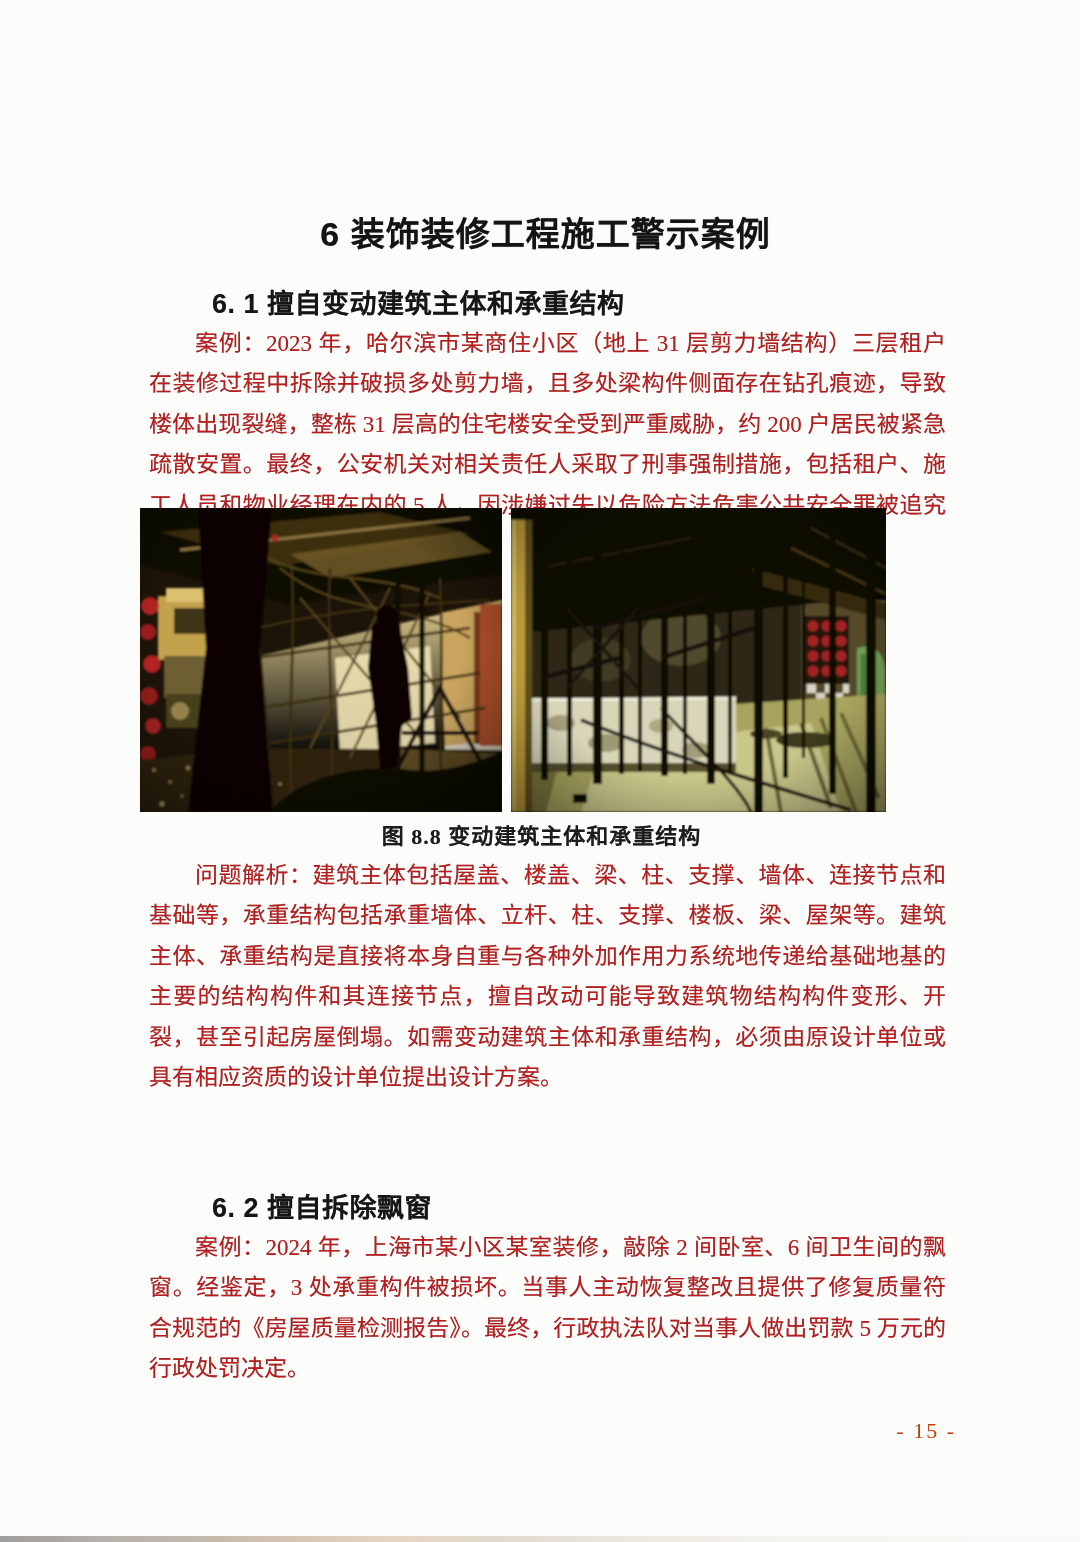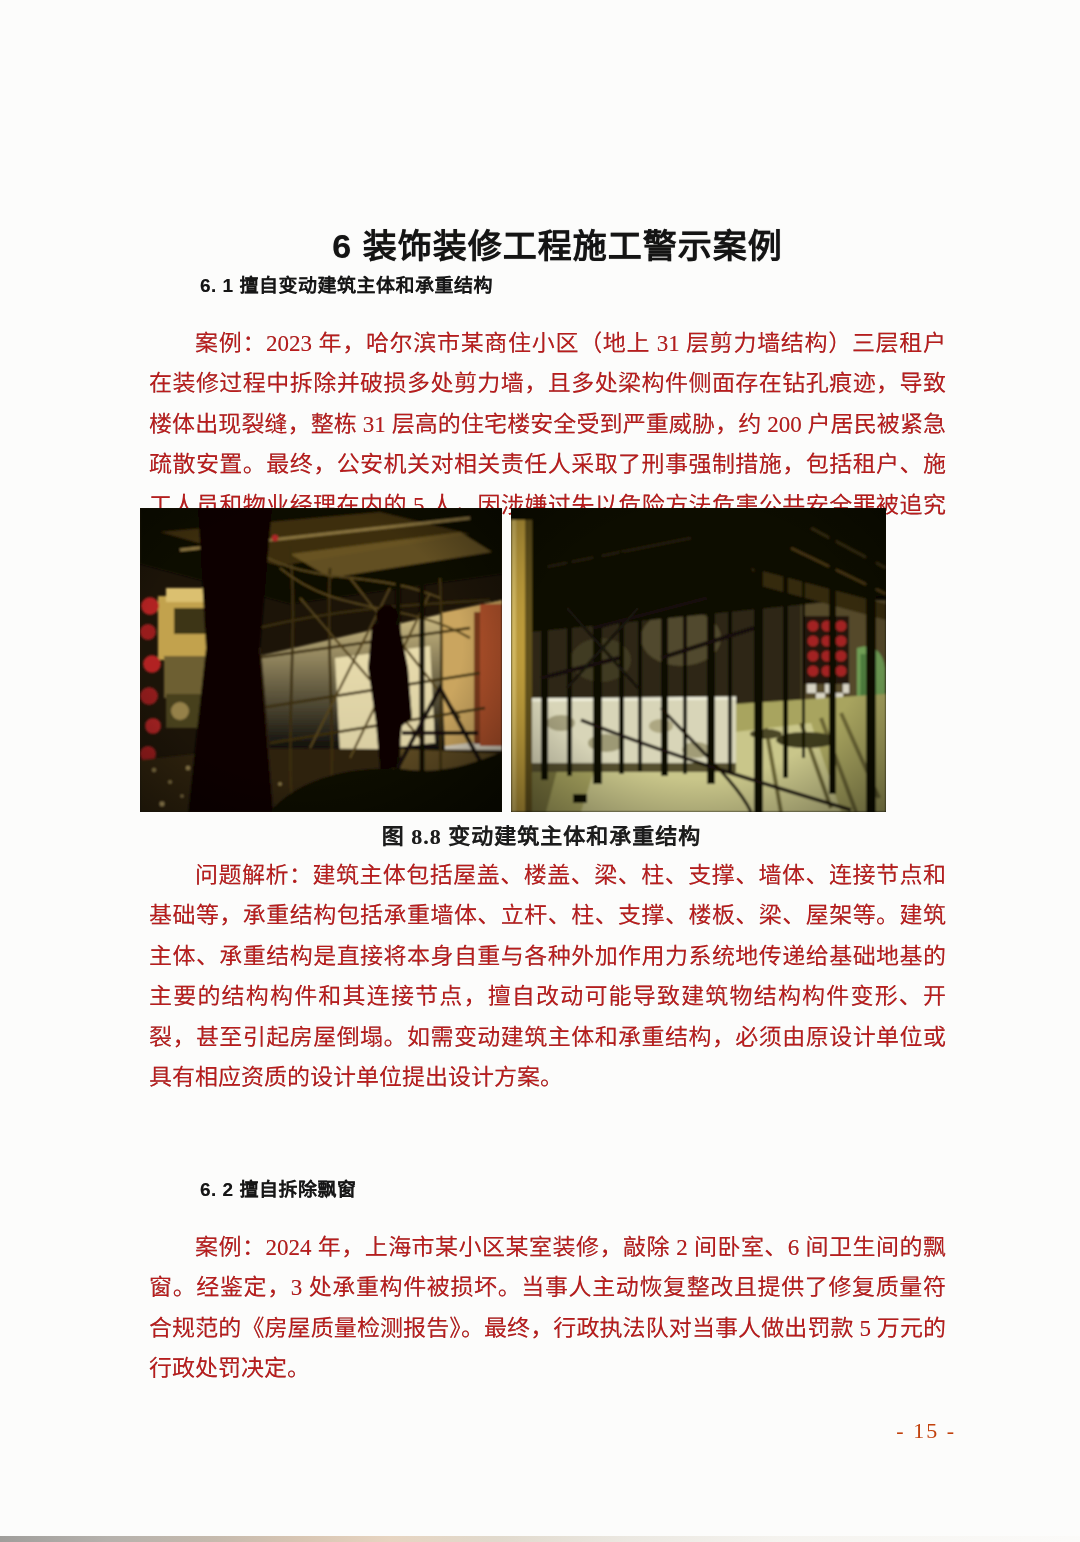--- a/index.html
+++ b/index.html
@@ -10,30 +10,30 @@
   }
   .page{
     position:relative;
     width:1080px;height:1542px;
     background:#fcfcfb;
     overflow:hidden;
     color:#1e1e1e;
   }
   .doc-title{
     position:absolute;top:203px;left:143px;width:797px;
-    margin:16px;text-align:center;
+    margin:4px;text-align:center;
     font-family:"Liberation Sans","DejaVu Sans",sans-serif;
     font-size:34px;font-weight:700;letter-spacing:1px;
     color:#141414;
     text-shadow:0 0 .7px rgba(0,0,0,.5);
   }
   .sec-heading{
-    position:absolute;left:196px;margin:4px;
+    position:absolute;left:196px;margin:16px;
     font-family:"Liberation Sans","DejaVu Sans",sans-serif;
-    font-size:19px;font-weight:700;letter-spacing:.5px;
+    font-size:27px;font-weight:700;letter-spacing:.5px;
     color:#161616;
     text-shadow:0 0 .6px rgba(0,0,0,.45);
   }
   .h-61{top:266px;}
   .h-62{top:1170px;text-align:right;}
   .body-para{
     position:absolute;left:149px;width:797px;margin:0;
     font-size:23px;line-height:40.4px;
     text-align:justify;text-indent:2em;
     color:#b91c1c;

